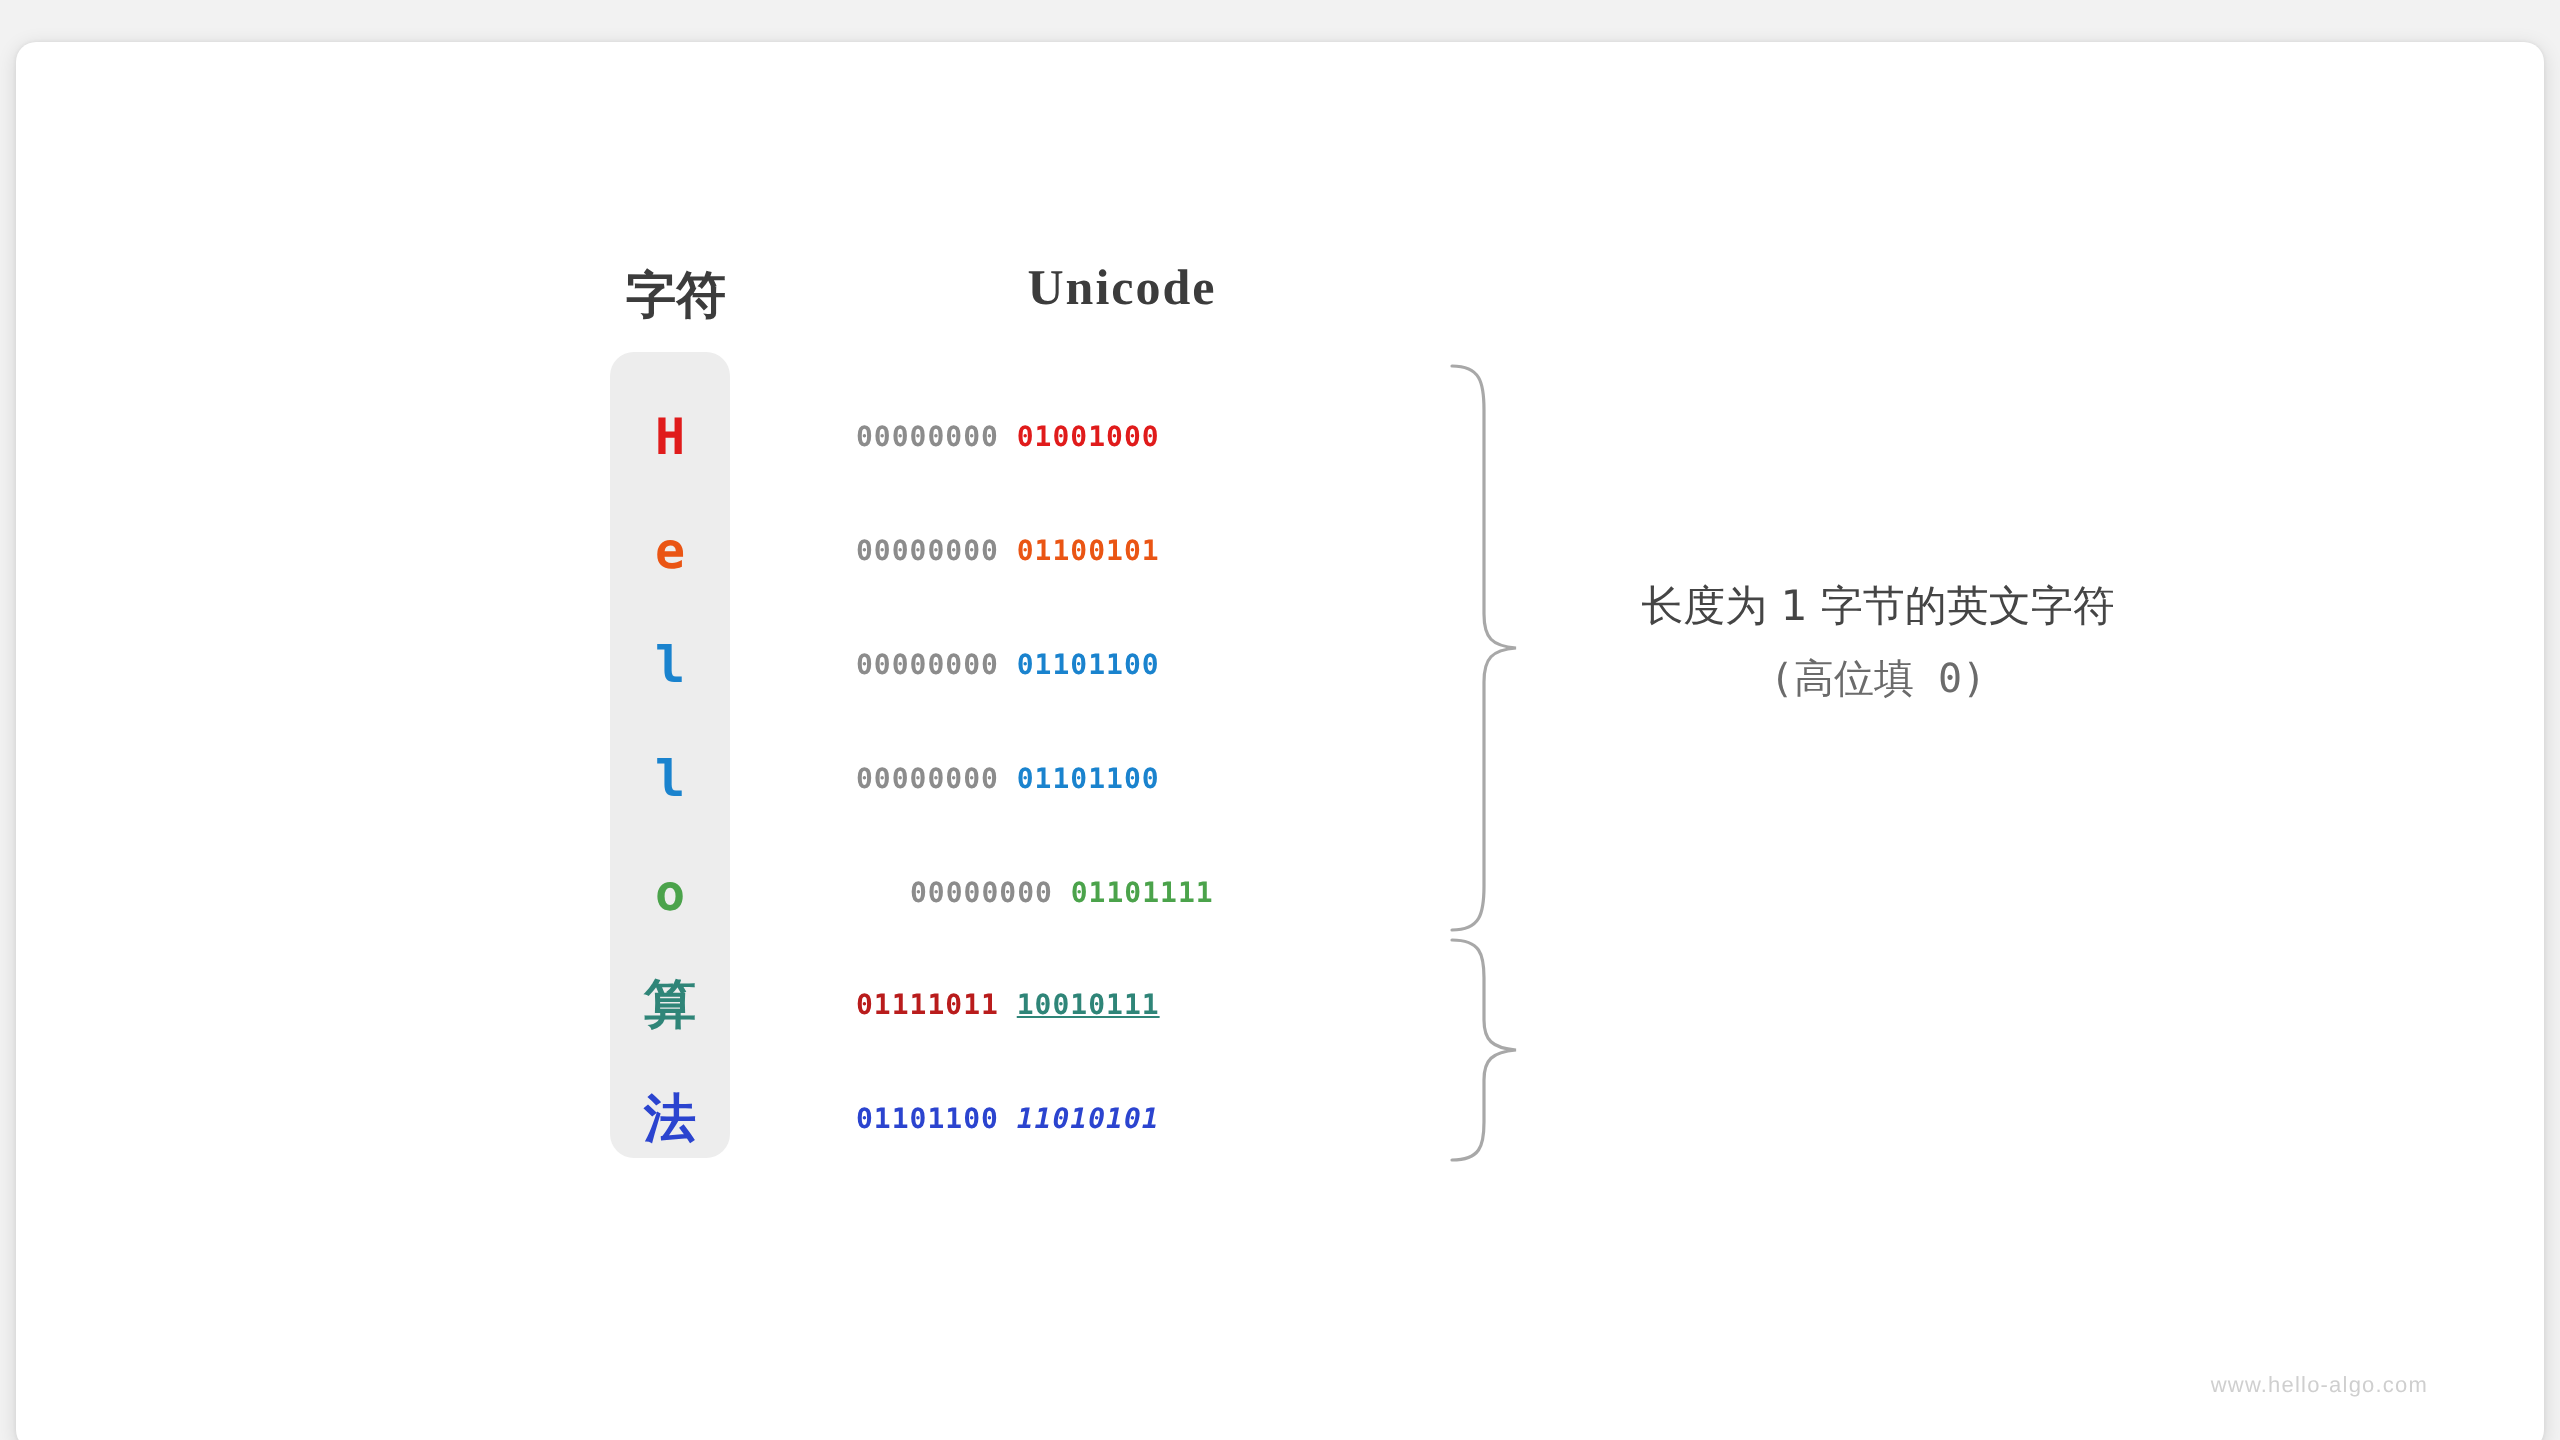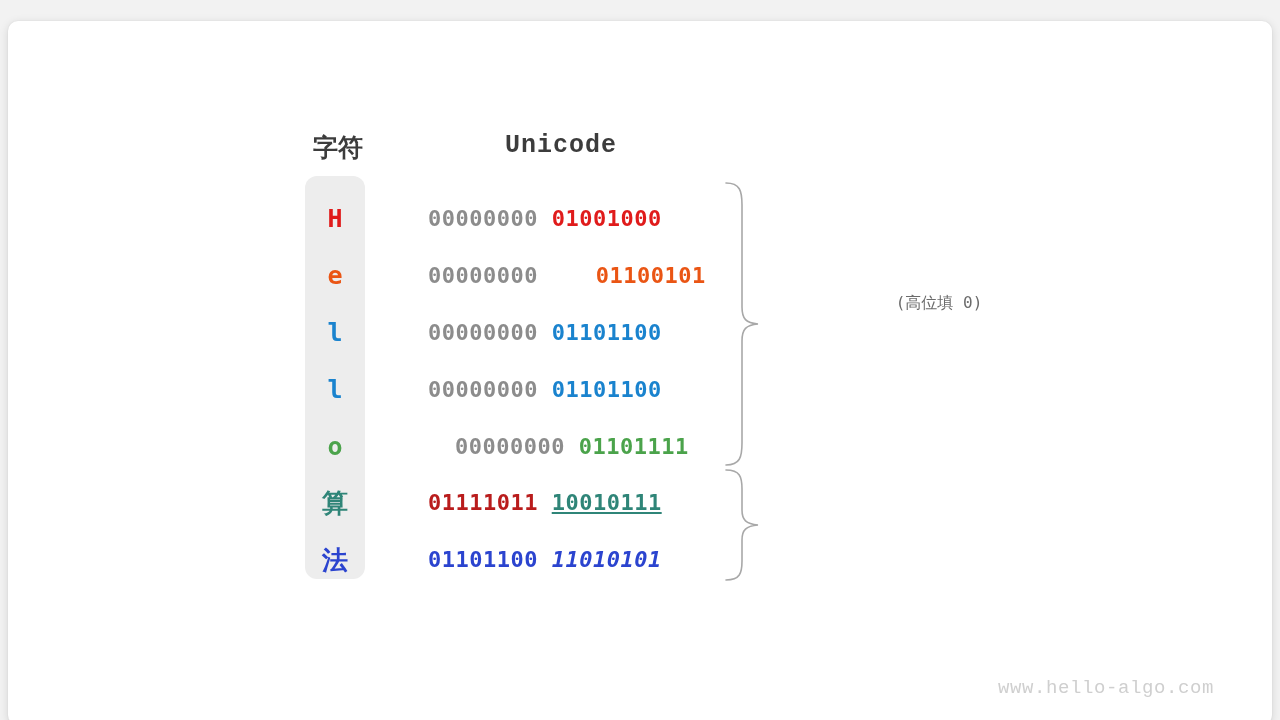--- a/index.html
+++ b/index.html
@@ -48,21 +48,21 @@
     text-align: center;
     font-size: 25px;
     font-family: "Liberation Sans", "DejaVu Sans", sans-serif;
   }
   .hdr-unicode {
     left: 420px;
     top: 110px;
     width: 266px;
     text-align: center;
     font-size: 25px;
-    font-family: Liberation Mono, monospace;
+    font-family: Liberation Serif, serif;
     letter-spacing: 1px;
   }
 
   
   .char-panel {
     position: absolute;
     left: 297px;
     top: 155px;
     width: 60px;
     height: 403px;
@@ -86,21 +86,21 @@
   }
 
   
   .bin-row {
     position: absolute;
     left: 420px;
     width: 266px;
     height: 30px;
     line-height: 30px;
     text-align: left;
-    font-size: 22px;
+    font-size: 14px;
     font-weight: bold;
     font-family: "DejaVu Sans Mono", "Liberation Mono", monospace;
     white-space: pre;
     letter-spacing: 0.5px;
   }
   .byte-hi { }
   .byte-lo { }
   .byte-sep { color: transparent; }
 
   
@@ -121,36 +121,36 @@
   }
   .anno-1 {
     left: 766px;
     top: 264px;
     width: 330px;
   }
   .anno-1 .sub {
     display: block;
     font-family: "DejaVu Sans Mono", "Liberation Mono", monospace;
     color: #6b6b6b;
-    font-size: 16px;
+    font-size: 20px;
   }
   .anno-2 {
     left: 766px;
     top: 484px;
     width: 330px;
   }
 
   
   .watermark {
     position: absolute;
     right: 58px;
     bottom: 26px;
     color: #cfcfcf;
-    font-size: 19px;
-    font-family: Liberation Mono, monospace;
+    font-size: 11px;
+    font-family: Liberation Sans, sans-serif;
     letter-spacing: 0.6px;
     white-space: nowrap;
   }
 </style>
 </head>
 <body>
 
 <div class="card">
   <div class="stage">
 
@@ -163,39 +163,40 @@
         <div class="char-cell" style="top: 183px; color: rgb(224, 27, 27);">H</div>
         <div class="char-cell" style="top: 240px; color: rgb(234, 85, 20);">e</div>
         <div class="char-cell" style="top: 297px; color: rgb(26, 131, 206);">l</div>
         <div class="char-cell" style="top: 354px; color: rgb(26, 131, 206);">l</div>
         <div class="char-cell" style="top: 411px; color: rgb(75, 163, 75);">o</div>
         <div class="char-cell cjk" style="top: 467px; color: rgb(47, 133, 120);">算</div>
         <div class="char-cell cjk" style="top: 524px; color: rgb(43, 68, 207);">法</div>
       </div>
     <div id="bin-rows">
         <div class="bin-row" style="top: 183px;"><span class="byte-hi" style="color: rgb(140, 140, 140);">00000000</span><span class="byte-sep">&nbsp;</span><span class="byte-lo" style="color: rgb(224, 27, 27);">01001000</span></div>
-        <div class="bin-row" style="top: 240px;"><span class="byte-hi" style="color: rgb(140, 140, 140);">00000000</span><span class="byte-sep">&nbsp;</span><span class="byte-lo" style="color: rgb(234, 85, 20); margin-left: 44px;">01100101</span></div>
+        <div class="bin-row" style="top: 240px;"><span class="byte-hi" style="color: rgb(140, 140, 140);">00000000</span><span class="byte-sep">&nbsp;</span><span class="byte-lo" style="color: rgb(234, 85, 20);">01100101</span></div>
         <div class="bin-row" style="top: 297px;"><span class="byte-hi" style="color: rgb(140, 140, 140);">00000000</span><span class="byte-sep">&nbsp;</span><span class="byte-lo" style="color: rgb(26, 131, 206);">01101100</span></div>
         <div class="bin-row" style="top: 354px;"><span class="byte-hi" style="color: rgb(140, 140, 140);">00000000</span><span class="byte-sep">&nbsp;</span><span class="byte-lo" style="color: rgb(26, 131, 206);">01101100</span></div>
         <div class="bin-row" style="top: 411px; margin-left: 27px;"><span class="byte-hi" style="color: rgb(140, 140, 140);">00000000</span><span class="byte-sep">&nbsp;</span><span class="byte-lo" style="color: rgb(75, 163, 75);">01101111</span></div>
         <div class="bin-row" style="top: 467px;"><span class="byte-hi" style="color: #b91c1c;">01111011</span><span class="byte-sep">&nbsp;</span><span class="byte-lo" style="color: rgb(47, 133, 120); text-decoration: underline;">10010111</span></div>
         <div class="bin-row" style="top: 524px;"><span class="byte-hi" style="color: rgb(43, 68, 207);">01101100</span><span class="byte-sep">&nbsp;</span><span class="byte-lo" style="color: rgb(43, 68, 207); font-style: italic;">11010101</span></div>
       </div>
 
     <svg class="brace" style="top:158px;" width="44" height="290" viewBox="0 0 44 290">
       <path d="M6 4 C 20 4, 22 12, 22 26 L22 128 C22 140, 26 144, 38 145
                C26 146, 22 150, 22 162 L22 264 C22 278, 20 286, 6 286" fill="none" stroke="#a8a8a8" stroke-width="1.6" stroke-linecap="round"></path>
     </svg>
 
     <svg class="brace" style="top:445px;" width="44" height="122" viewBox="0 0 44 122">
       <path d="M6 4 C 20 4, 22 11, 22 23 L22 44 C22 54, 26 58, 38 59
                C26 60, 22 64, 22 74 L22 95 C22 107, 20 114, 6 114" fill="none" stroke="#a8a8a8" stroke-width="1.6" stroke-linecap="round"></path>
     </svg>
 
     <div class="anno anno-1">
+      <span>长度为 1 字节的英文字符</span>
       <span class="sub">(高位填 0)</span>
     </div>
 
 
     <div class="watermark">www.hello-algo.com</div>
 
   </div>
 </div>
 
 </body></html>

